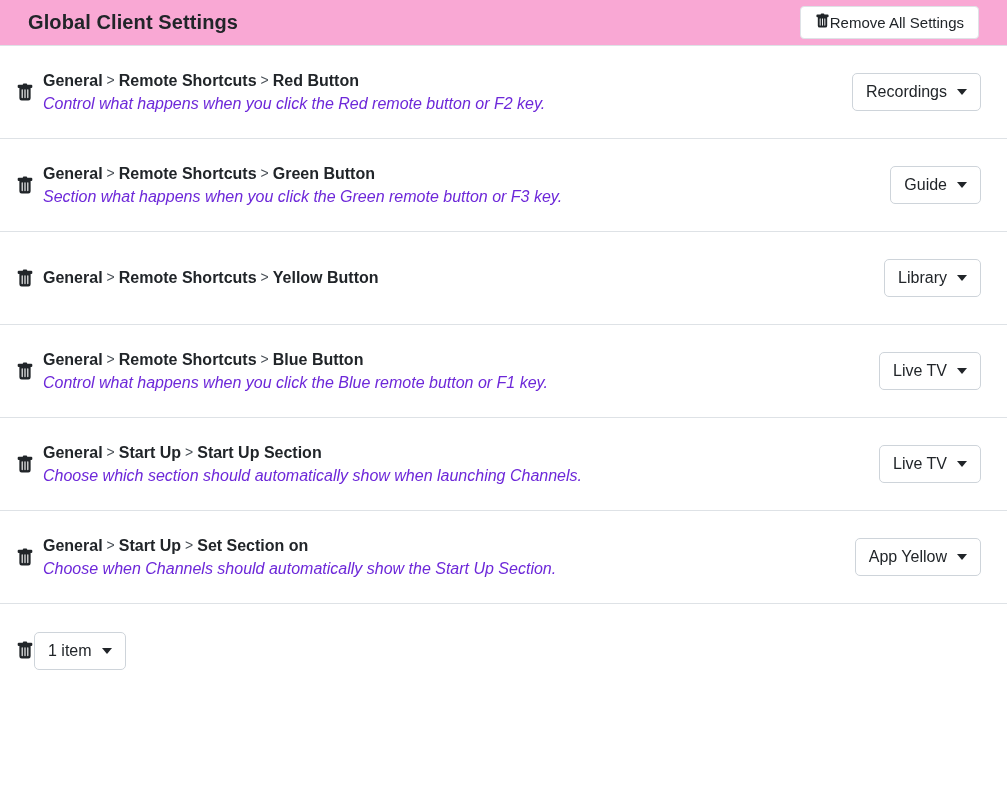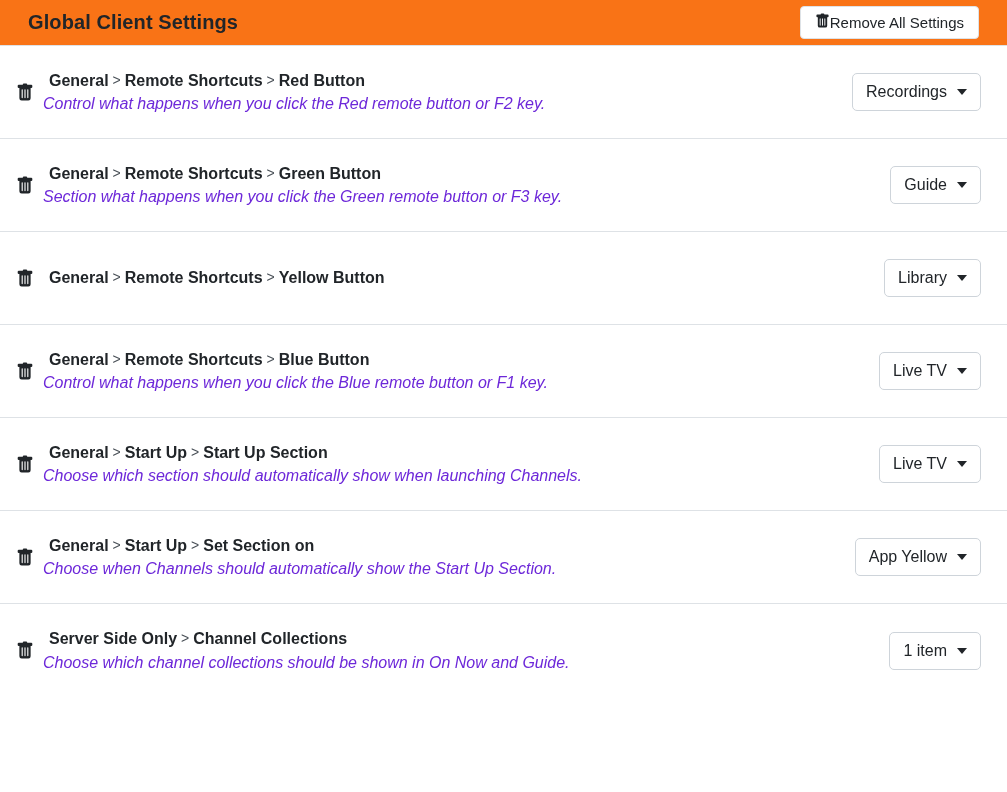--- a/index.html
+++ b/index.html
@@ -7,21 +7,21 @@
   body {
     font-family: "Liberation Sans", sans-serif;
     color: #212529;
     background: #ffffff;
     width: 1007px;
     height: 792px;
     overflow: hidden;
   }
   .header {
     height: 46px;
-    background: #f97316;
+    background: #f9a8d4;
     border-bottom: 1px solid #dee2e6;
     display: flex;
     align-items: center;
     justify-content: space-between;
     padding: 0 28px 0 28px;
   }
   .page-title {
     font-size: 20px;
     font-weight: 700;
     letter-spacing: 0.1px;
@@ -59,21 +59,20 @@
     flex: 0 0 auto;
   }
   .trash-btn svg { display: block; }
   .row-text { flex: 1; margin-left: 9px; min-width: 0; }
   .row-title {
     font-size: 16px;
     font-weight: 700;
     color: #212529;
     line-height: 1.2;
     white-space: nowrap;
-    margin-left: 6px;
   }
   .sep {
     font-weight: 400;
     font-size: 14px;
     color: #495057;
     padding: 0 4px;
     position: relative;
     top: -1px;
   }
   .row-desc {
@@ -258,25 +257,19 @@
     </button>
   </div>
 
 
   <div class="setting-row">
     <button class="trash-btn">
         <svg width="18" height="19" fill="currentColor">
           <use href="#trash-fill"></use>
         </svg>
       </button>
-    <div class="row-text">
-      <div class="row-title">
-        <span>Server Side Only</span><span class="sep">&gt;</span><span>Channel Collections</span>
-      </div>
-      <div class="row-desc">Choose which channel collections should be shown in On Now and Guide.</div>
-    </div>
     <button class="dd-btn">
       <span>1 item</span>
       <span class="caret-down"></span>
     </button>
   </div>
 
 </div>
 
 </body></html>

